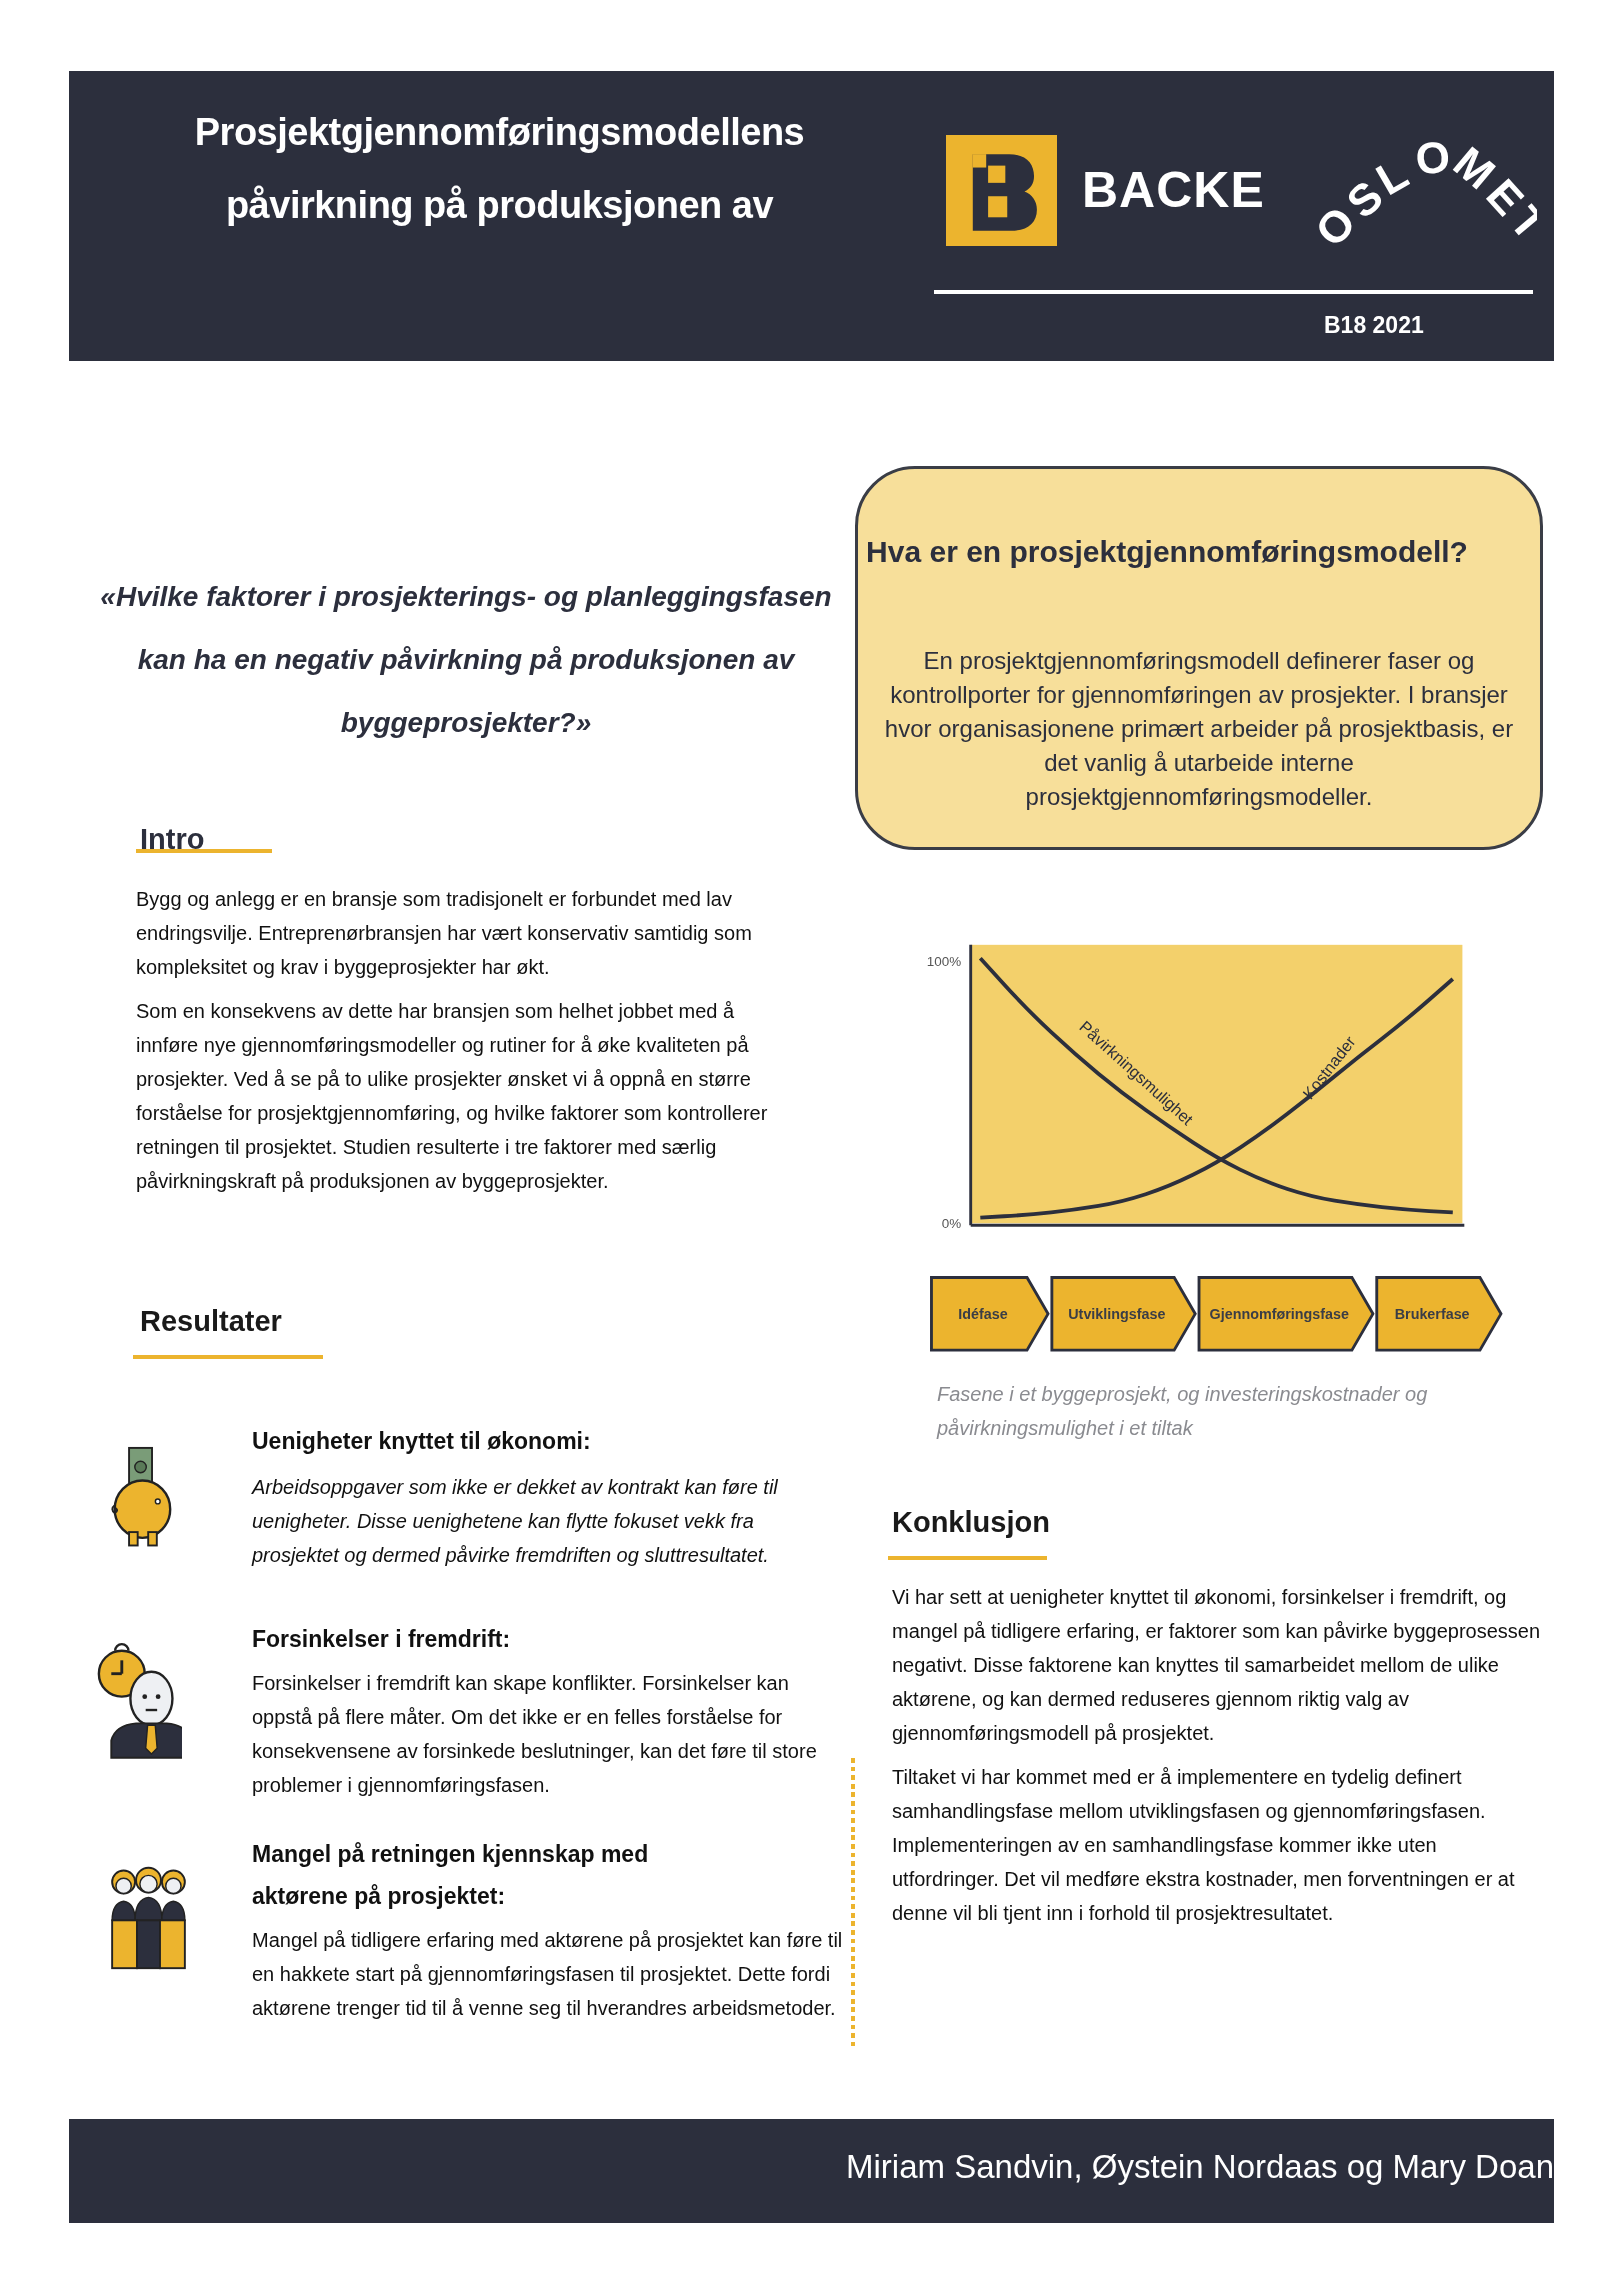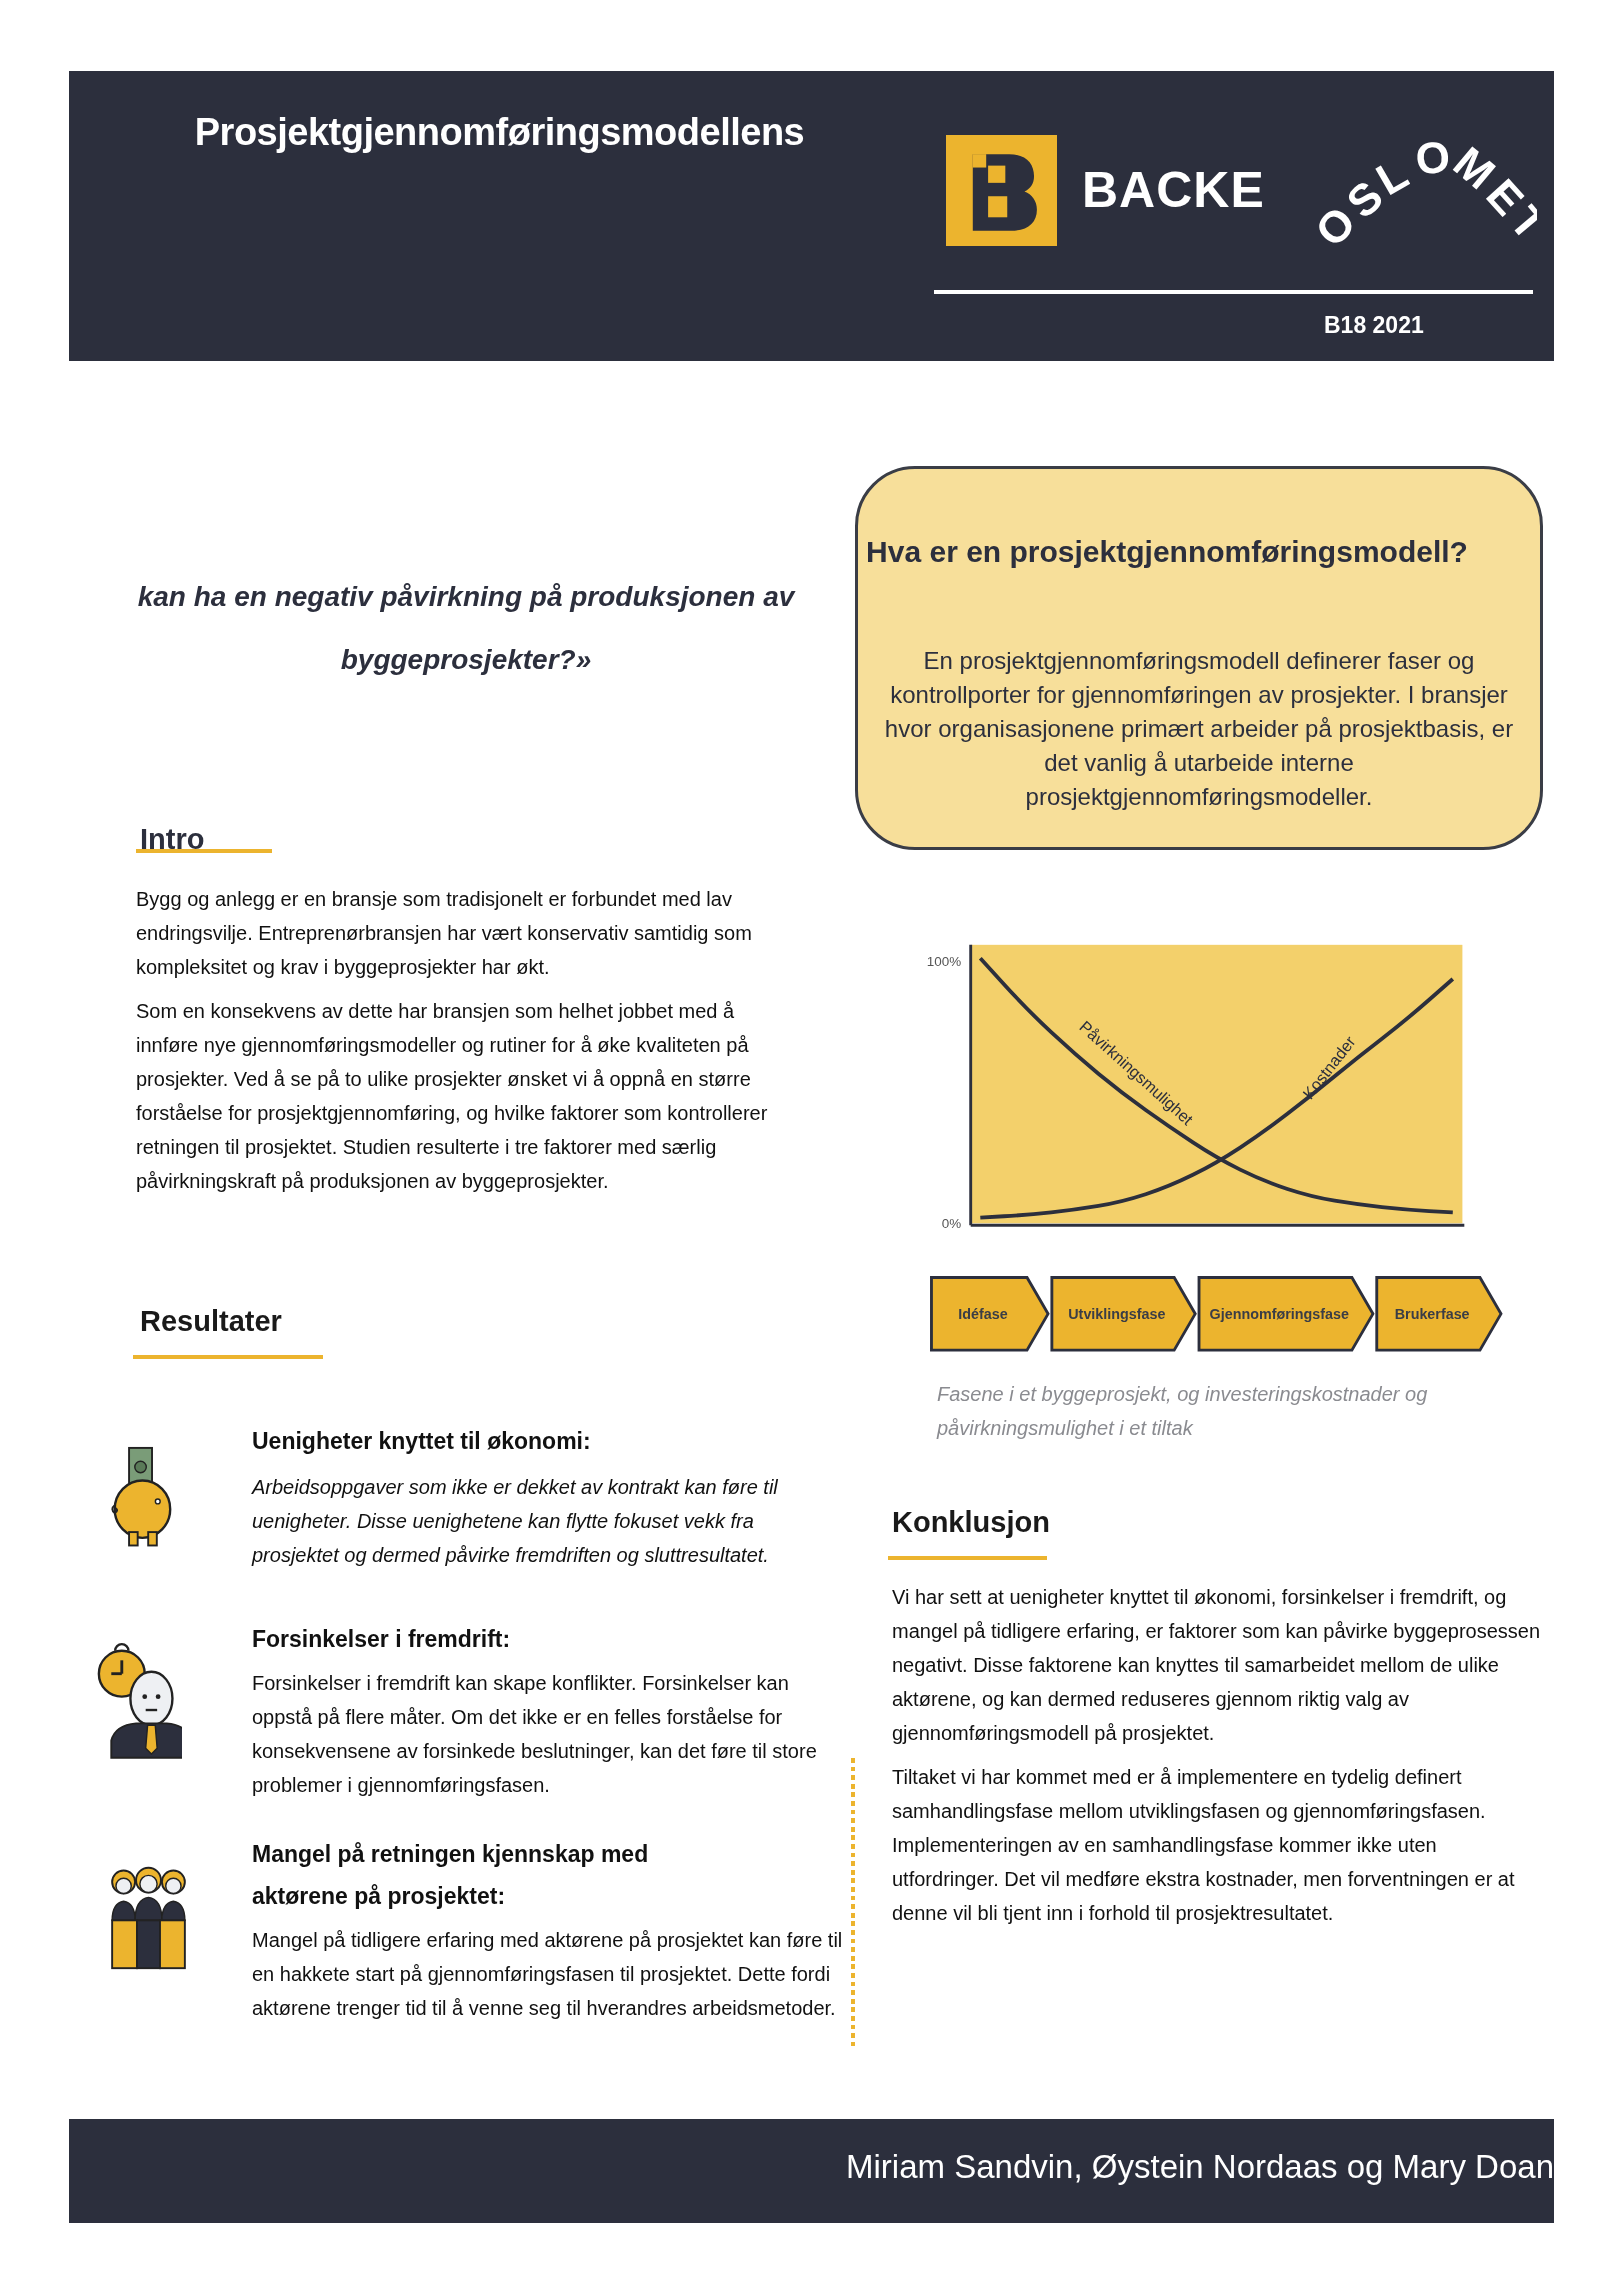--- a/index.html
+++ b/index.html
@@ -36,20 +36,21 @@
 
   .footer { left:69px; top:2119px; width:1485px; height:104px; background:#2c2f3d; }
   .footer-text { left:69px; top:2148px; width:1485px; text-align:right; color:#fff; font-size:33px; }
 </style>
 </head>
 <body>
 
 <div class="abs header"></div>
 <div class="abs title">
   <div>Prosjektgjennomføringsmodellens</div>
+  <div>påvirkning på produksjonen av</div>
 </div>
 <div class="abs backe-box">
   <svg width="111" height="111" viewBox="0 0 116 116">
     <path d="M28 20 H66 C84 20 92 30 92 43 C92 51 88 56 82 59 C90 62 95 69 95 78 C95 92 85 100 68 100 H28 Z" fill="#2c2f3d"></path>
     <rect x="44" y="32" width="18" height="18" fill="#ecb42e"></rect>
     <rect x="44" y="64" width="20" height="22" fill="#ecb42e"></rect>
     <rect x="28" y="20" width="14" height="14" fill="#ecb42e"></rect>
   </svg>
 </div>
 <div class="abs backe-text">BACKE</div>
@@ -61,20 +62,21 @@
     <text id="ol3" x="105" y="62" transform="rotate(-5 105 62)">O</text>
     <text id="ol4" x="140" y="55" transform="rotate(40 140 55)">M</text>
     <text id="ol5" x="175" y="85" transform="rotate(48 175 85)">E</text>
     <text id="ol6" x="200" y="112" transform="rotate(50 200 112)">T</text>
   </g>
 </svg>
 <div class="abs header-rule"></div>
 <div class="abs edition">B18  2021</div>
 
 <div class="abs question">
+  <div>«Hvilke faktorer i prosjekterings- og planleggingsfasen</div>
   <div>kan ha en negativ påvirkning på produksjonen av</div>
   <div>byggeprosjekter?»</div>
 </div>
 
 <div class="abs infobox"></div>
 <div class="abs infobox-title">Hva er en prosjektgjennomføringsmodell?</div>
 <div class="abs infobox-text">En prosjektgjennomføringsmodell definerer faser og kontrollporter for gjennomføringen av prosjekter. I bransjer hvor organisasjonene primært arbeider på prosjektbasis, er det vanlig å utarbeide interne prosjektgjennomføringsmodeller.</div>
 
 <div class="abs h2 dark" style="left:140px; top:815px;margin-top:8px;">Intro</div>
 <div class="abs underline" style="left:136px; top:849px; width:136px;"></div>

